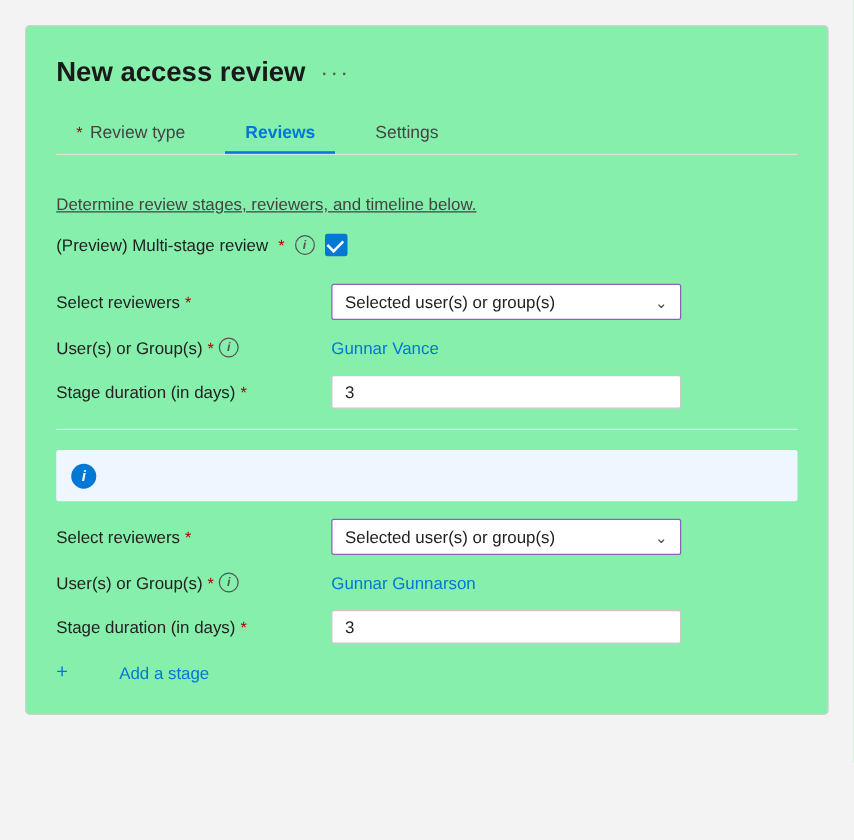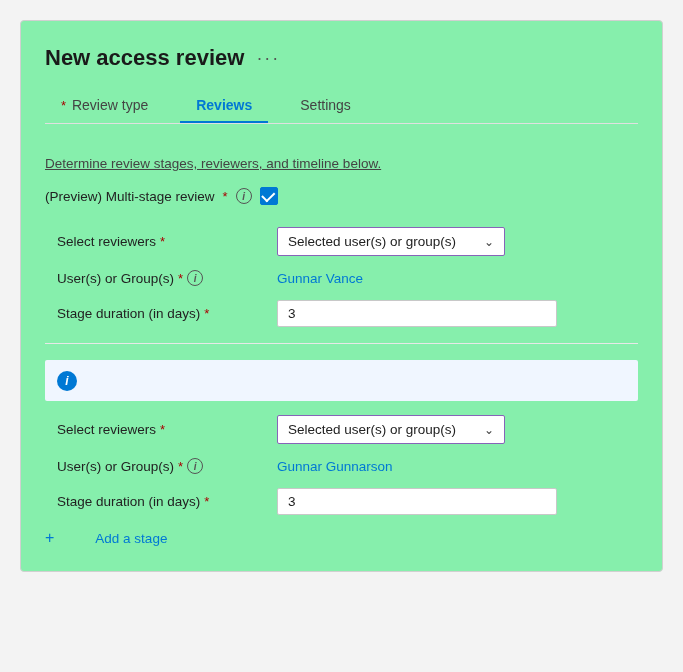--- a/index.html
+++ b/index.html
@@ -124,41 +124,40 @@
       font-size: 15px;
       font-weight: 700;
       color: #1a1a1a;
       margin-bottom: 14px;
     }
     
     .form-row {
       display: flex;
       align-items: center;
       margin-bottom: 14px;
-      margin-left: 12px;
     }
     .form-label {
       font-size: 13.5px;
       color: #222;
       min-width: 220px;
       display: flex;
       align-items: center;
       gap: 4px;
     }
     
     .dropdown {
       display: flex;
       align-items: center;
       justify-content: space-between;
       border: 1px solid #8764b8;
       border-radius: 2px;
       padding: 6px 10px;
       font-size: 13.5px;
       color: #222;
-      width: 228px;
+      width: 280px;
       cursor: pointer;
       background: #fff;
     }
     .dropdown-arrow {
       font-size: 12px;
       color: #444;
     }
     
     .link-text {
       font-size: 13.5px;

